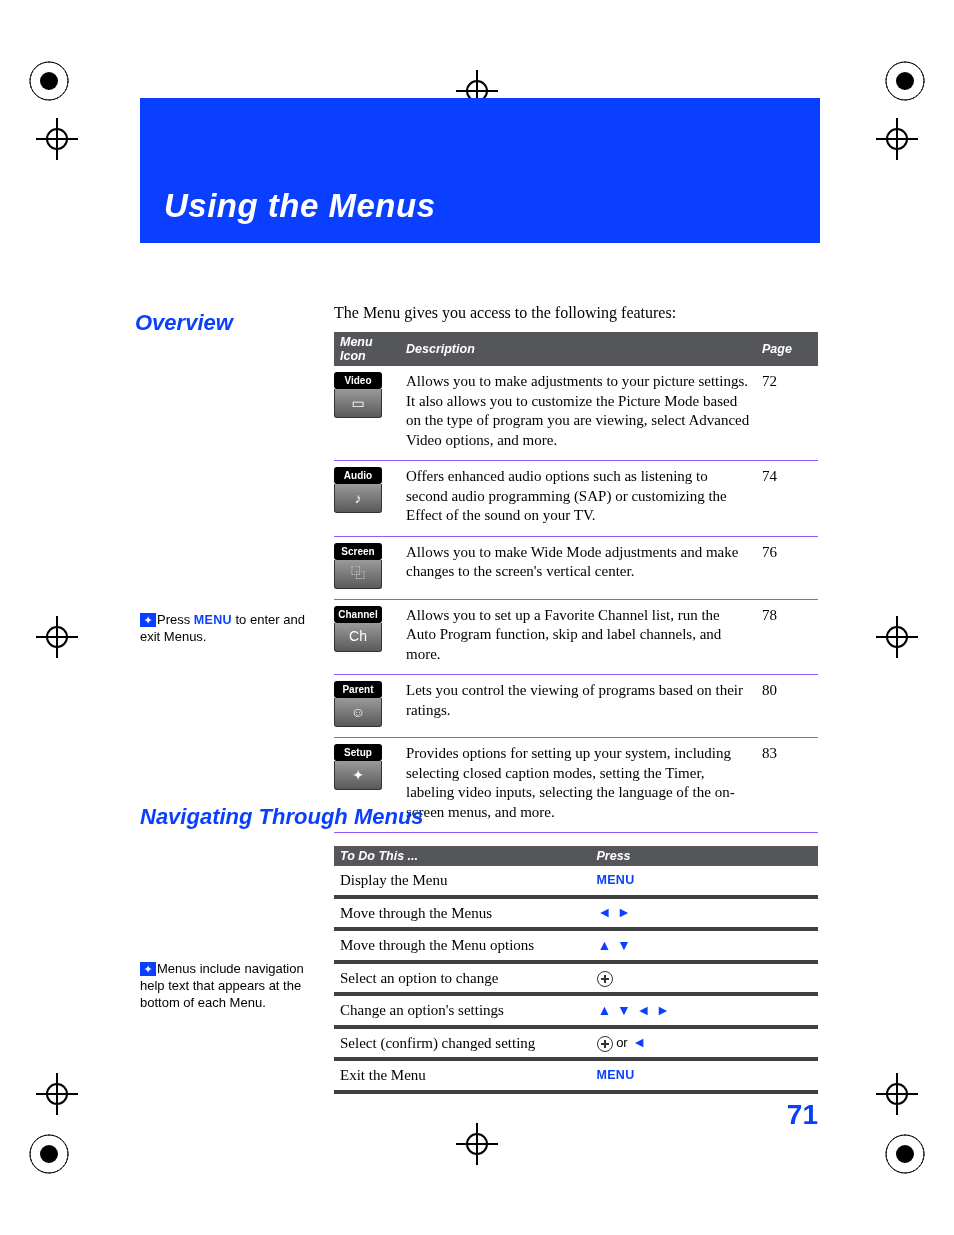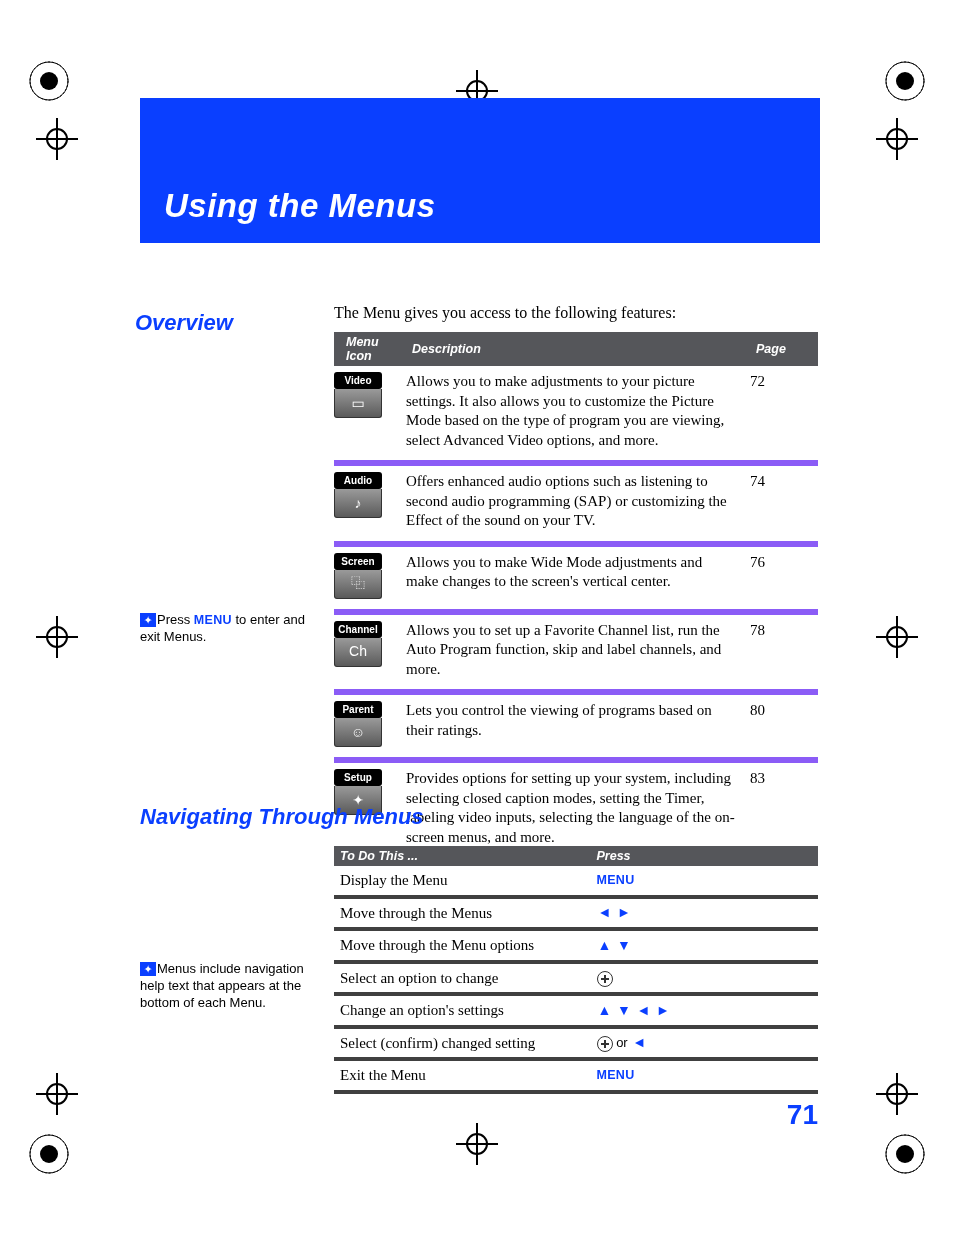--- a/index.html
+++ b/index.html
@@ -58,27 +58,27 @@
     font-size:15px;
   }
   table.feature-table thead th {
     background:#55565a;
     color:#fff;
     font-family: Arial, sans-serif;
     font-style:italic;
     font-size:12.5px;
     font-weight:bold;
     text-align:left;
-    padding:3px 12px;
+    padding:3px 6px;
   }
   table.feature-table thead th:last-child { text-align:left; width:50px;}
   table.feature-table td {
     vertical-align:top;
     padding:6px 6px 10px 6px;
-    border-bottom:6px solid #8b5cf6;
+    border-bottom:1px solid #8b5cf6;
     line-height:1.3;
   }
   table.feature-table td.icon-cell { width:60px; padding-left:0;}
   table.feature-table td.page-cell { width:40px; }
   .menu-icon {
     width:48px;
     font-family: Arial, sans-serif;
   }
   .menu-icon .label {
     background:#000;

